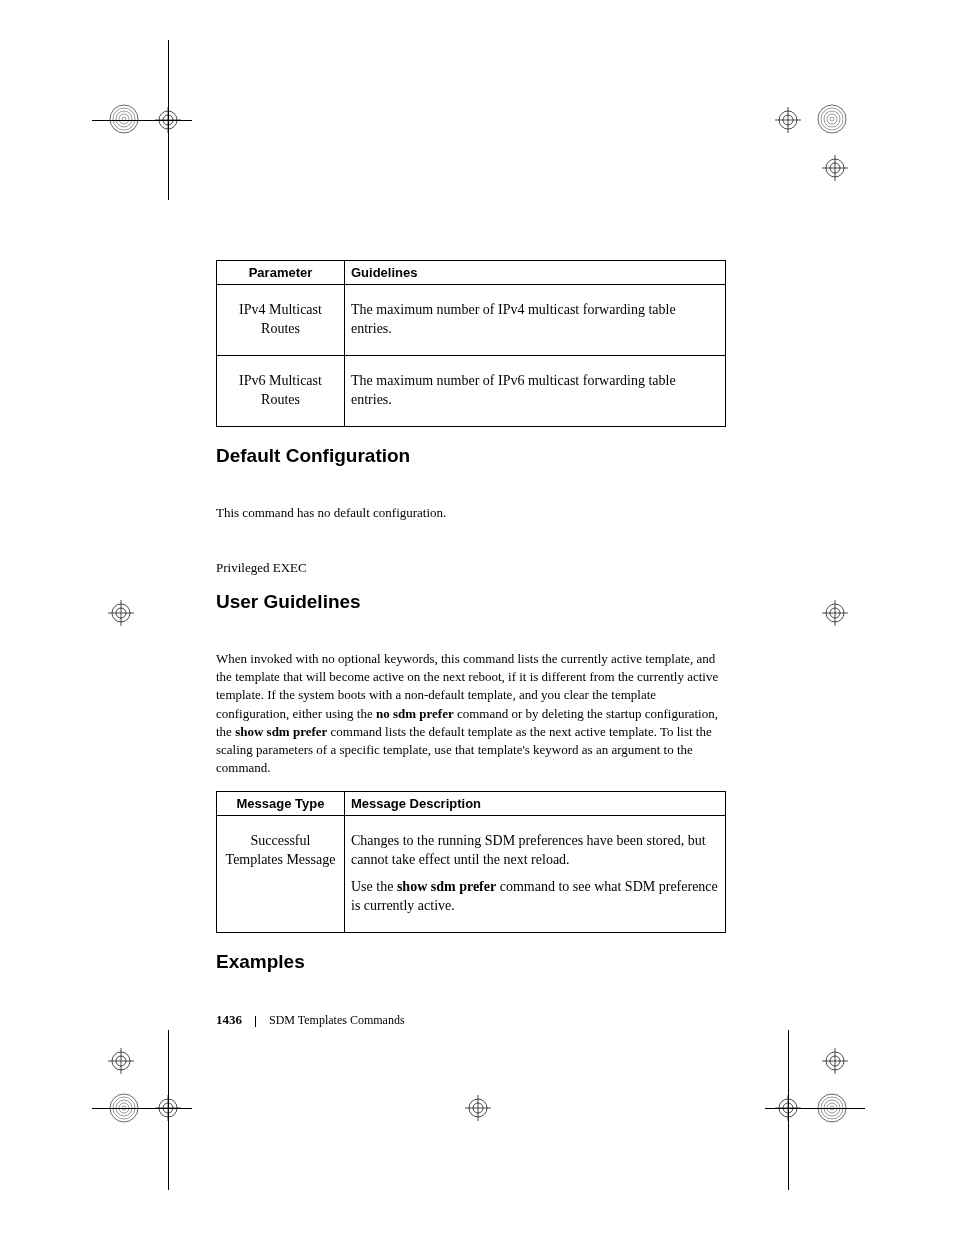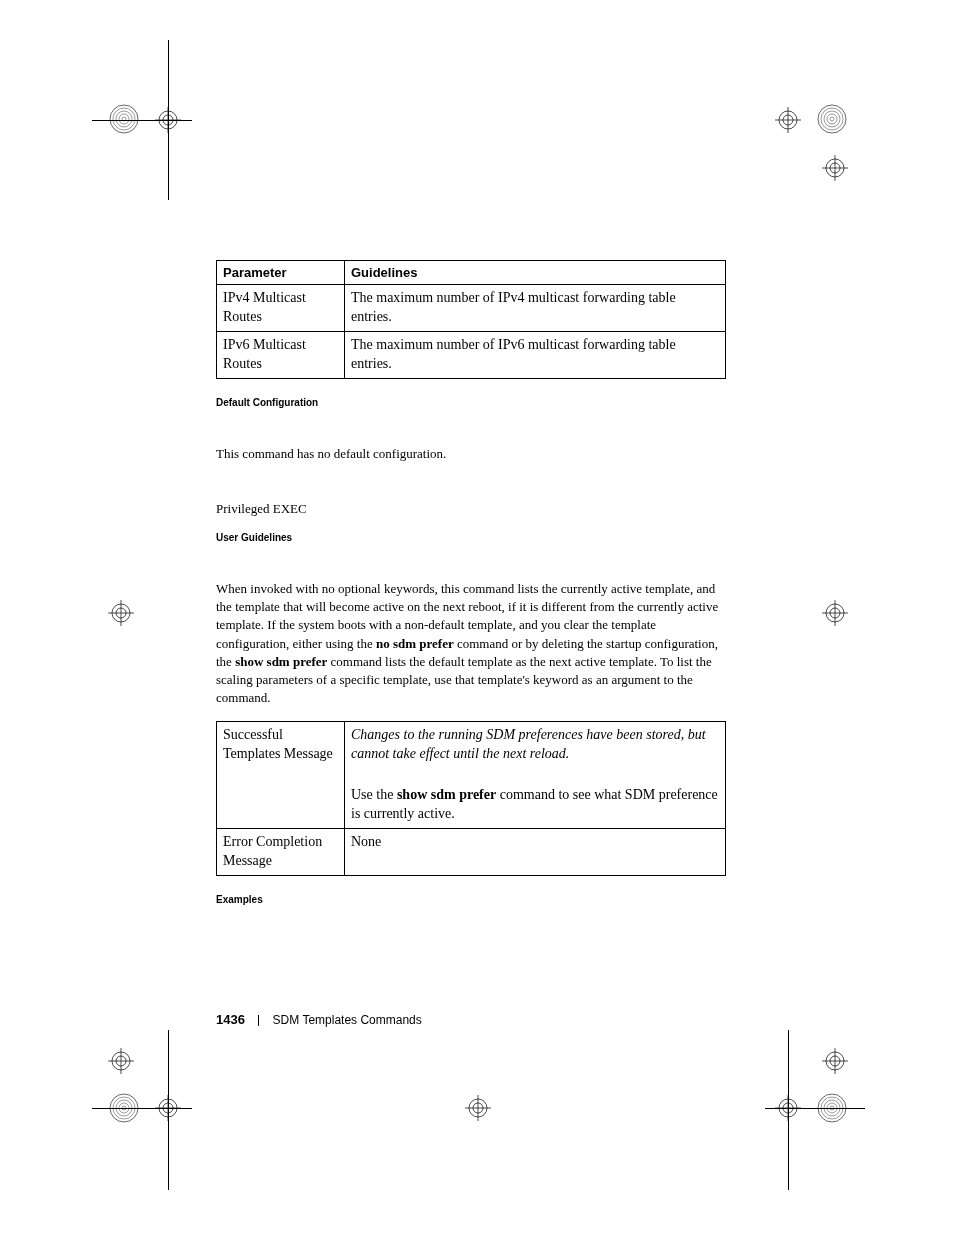--- a/index.html
+++ b/index.html
@@ -28,46 +28,46 @@
     font-family: Arial, Helvetica, sans-serif;
     font-weight: bold;
     font-size: 13px;
     text-align: left;
     padding: 4px 6px;
     vertical-align: top;
   }
   td {
     font-family: Georgia, 'Times New Roman', serif;
     font-size: 14px;
-    padding: 4px 6px;
+    padding: 16px 6px;
     vertical-align: top;
     line-height: 1.35;
   }
-  .col1 { width: 128px; }
+  .col1 { width: 128px; text-align: center; }
   h3 {
     font-family: Arial, Helvetica, sans-serif;
     font-weight: bold;
-    font-size: 10px;
+    font-size: 19px;
     margin-top: 10px;
     margin-bottom: 6px;
   }
   p {
     font-family: Georgia, 'Times New Roman', serif;
     font-size: 13px;
     line-height: 1.4;
     margin-bottom: 14px;
     margin-top: 37px;
   }
   .bold { font-weight: bold; }
   .footer {
     position: absolute;
     left: 216px;
     top: 1012px;
     font-size: 12px;
-    font-family: Liberation Sans, sans-serif;
+    font-family: Liberation Serif, serif;
     text-align: center;
   }
   .footer .num { font-weight: bold; font-size: 13px; }
   .footer .bar {
     display: inline-block;
     border-left: 1px solid #000;
     height: 11px;
     margin: 0 10px;
     vertical-align: middle;
   }
@@ -113,33 +113,33 @@
 
   <p>Privileged EXEC</p>
 
   <h3>User Guidelines</h3>
   <p>
     <span>When invoked with no optional keywords, this command lists the currently active template, and the template that will become active on the next reboot, if it is different from the currently active template. If the system boots with a non-default template, and you clear the template configuration, either using the </span><span class="bold">no sdm prefer</span><span> command or by deleting the startup configuration, the </span><span class="bold">show sdm prefer</span><span> command lists the default template as the next active template. To list the scaling parameters of a specific template, use that template's keyword as an argument to the command.</span>
   </p>
 
   <table>
     <tbody>
+        <tr>
+      <th class="col1">Message Type</th>
+      <th>Message Description</th>
+    </tr>
     <tr>
       <td class="col1">Successful Templates Message</td>
       <td>
-        <div style="margin-bottom:22px;font-style:italic;">Changes to the running SDM preferences have been stored, but cannot take effect until the next reload.</div>
+        <div style="margin-bottom:8px;">Changes to the running SDM preferences have been stored, but cannot take effect until the next reload.</div>
         <div>
           <span>Use the </span><span class="bold">show sdm prefer</span><span> command to see what SDM preference is currently active.</span>
         </div>
       </td>
     </tr>
-    <tr>
-      <td class="col1">Error Completion Message</td>
-      <td>None</td>
-    </tr>
   </tbody>
     </table>
 
   <h3>Examples</h3>
 
 </div>
 
 <div class="footer">
   <span class="num">1436</span>
   <span class="bar"></span>

